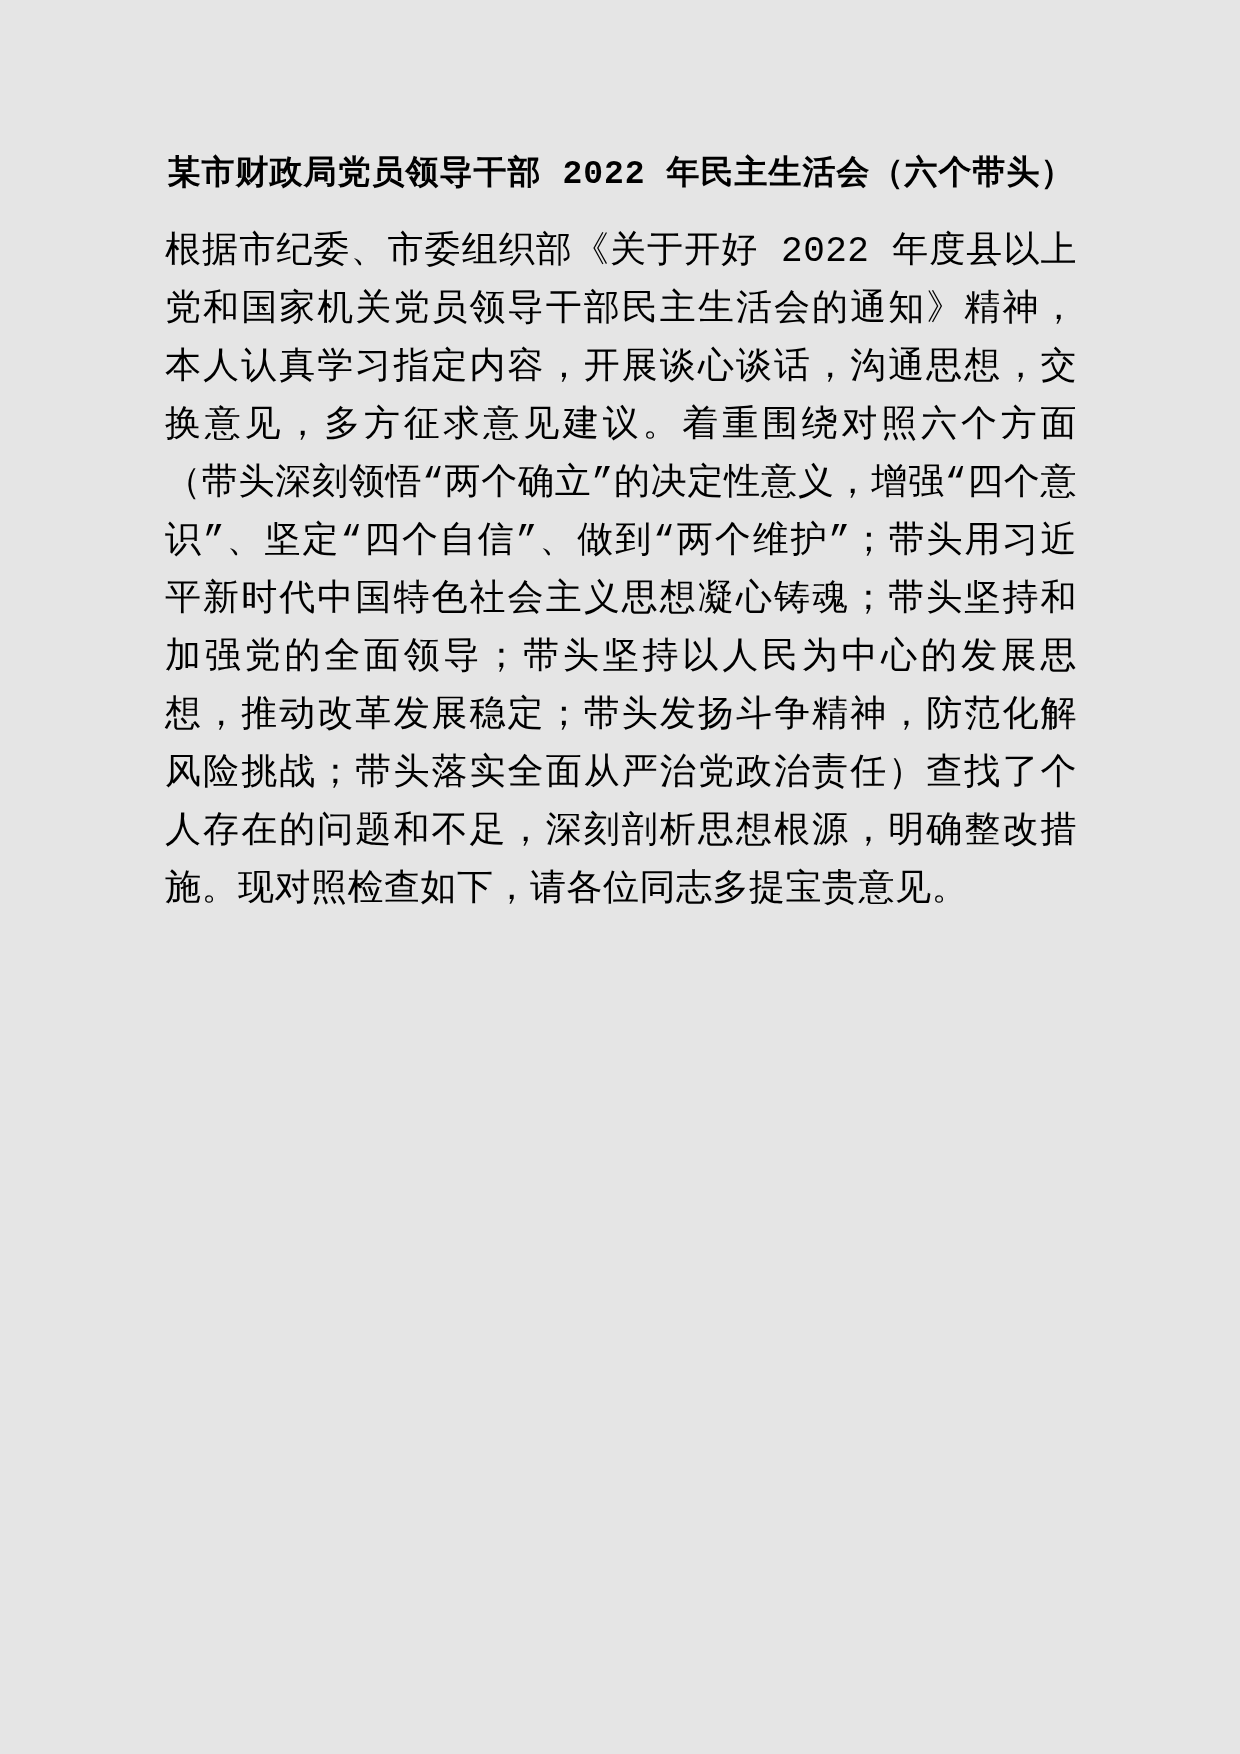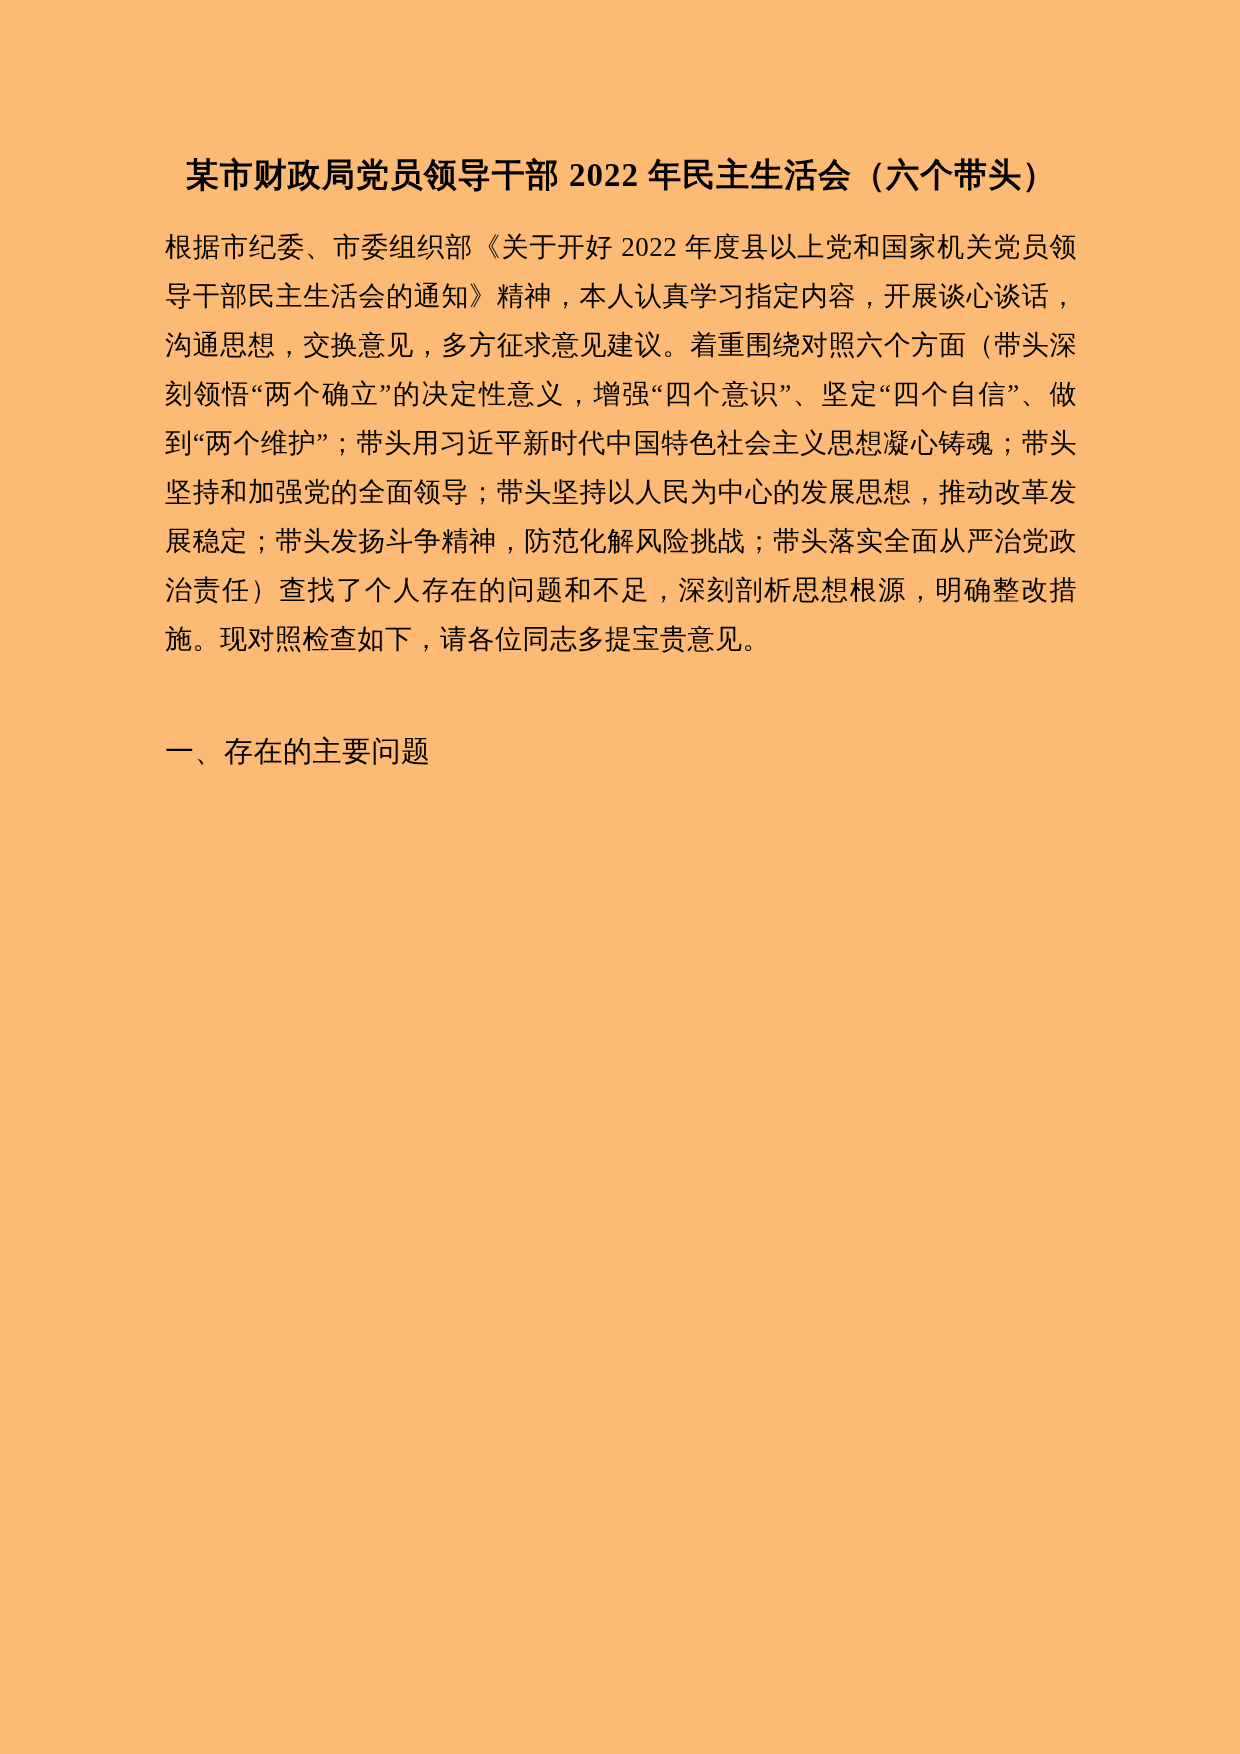--- a/index.html
+++ b/index.html
@@ -4,41 +4,41 @@
 <style>
   html, body {
     margin: 0;
     padding: 0;
     background: #ffffff;
   }
   .page {
     position: relative;
     width: 1240px;
     height: 1754px;
-    background: #fdba74;
+    background: #e5e5e5;
     box-sizing: border-box;
     padding: 143px 163px 0 165px;
     overflow: hidden;
-    font-family: Liberation Serif, serif;
+    font-family: Liberation Mono, monospace;
     color: #000000;
   }
   .doc-title {
     font-size: 33px;
     line-height: 64px;
     font-weight: 700;
     text-align: center;
     margin: 0 0 16px 0;
     letter-spacing: 1px;
   }
   .title-line {
     display: block;
   }
   .body-para {
-    font-size: 27px;
-    line-height: 49px;
+    font-size: 36px;
+    line-height: 58px;
     text-align: justify;
     text-justify: inter-ideograph;
     margin: 0;
     letter-spacing: 0.5px;
   }
   .section-heading {
     font-size: 29px;
     line-height: 58px;
     font-weight: 400;
     margin: 58px 0 58px 0;
@@ -49,16 +49,15 @@
 <body>
 
 <div class="page">
 
   <h1 class="doc-title">
     <span class="title-line">某市财政局党员领导干部 2022 年民主生活会（六个带头）</span>
   </h1>
 
   <p class="body-para">根据市纪委、市委组织部《关于开好 2022 年度县以上党和国家机关党员领导干部民主生活会的通知》精神，本人认真学习指定内容，开展谈心谈话，沟通思想，交换意见，多方征求意见建议。着重围绕对照六个方面（带头深刻领悟“两个确立”的决定性意义，增强“四个意识”、坚定“四个自信”、做到“两个维护”；带头用习近平新时代中国特色社会主义思想凝心铸魂；带头坚持和加强党的全面领导；带头坚持以人民为中心的发展思想，推动改革发展稳定；带头发扬斗争精神，防范化解风险挑战；带头落实全面从严治党政治责任）查找了个人存在的问题和不足，深刻剖析思想根源，明确整改措施。现对照检查如下，请各位同志多提宝贵意见。</p>
 
-  <h2 class="section-heading">一、存在的主要问题</h2>
 
 
 </div>
 
 </body></html>

